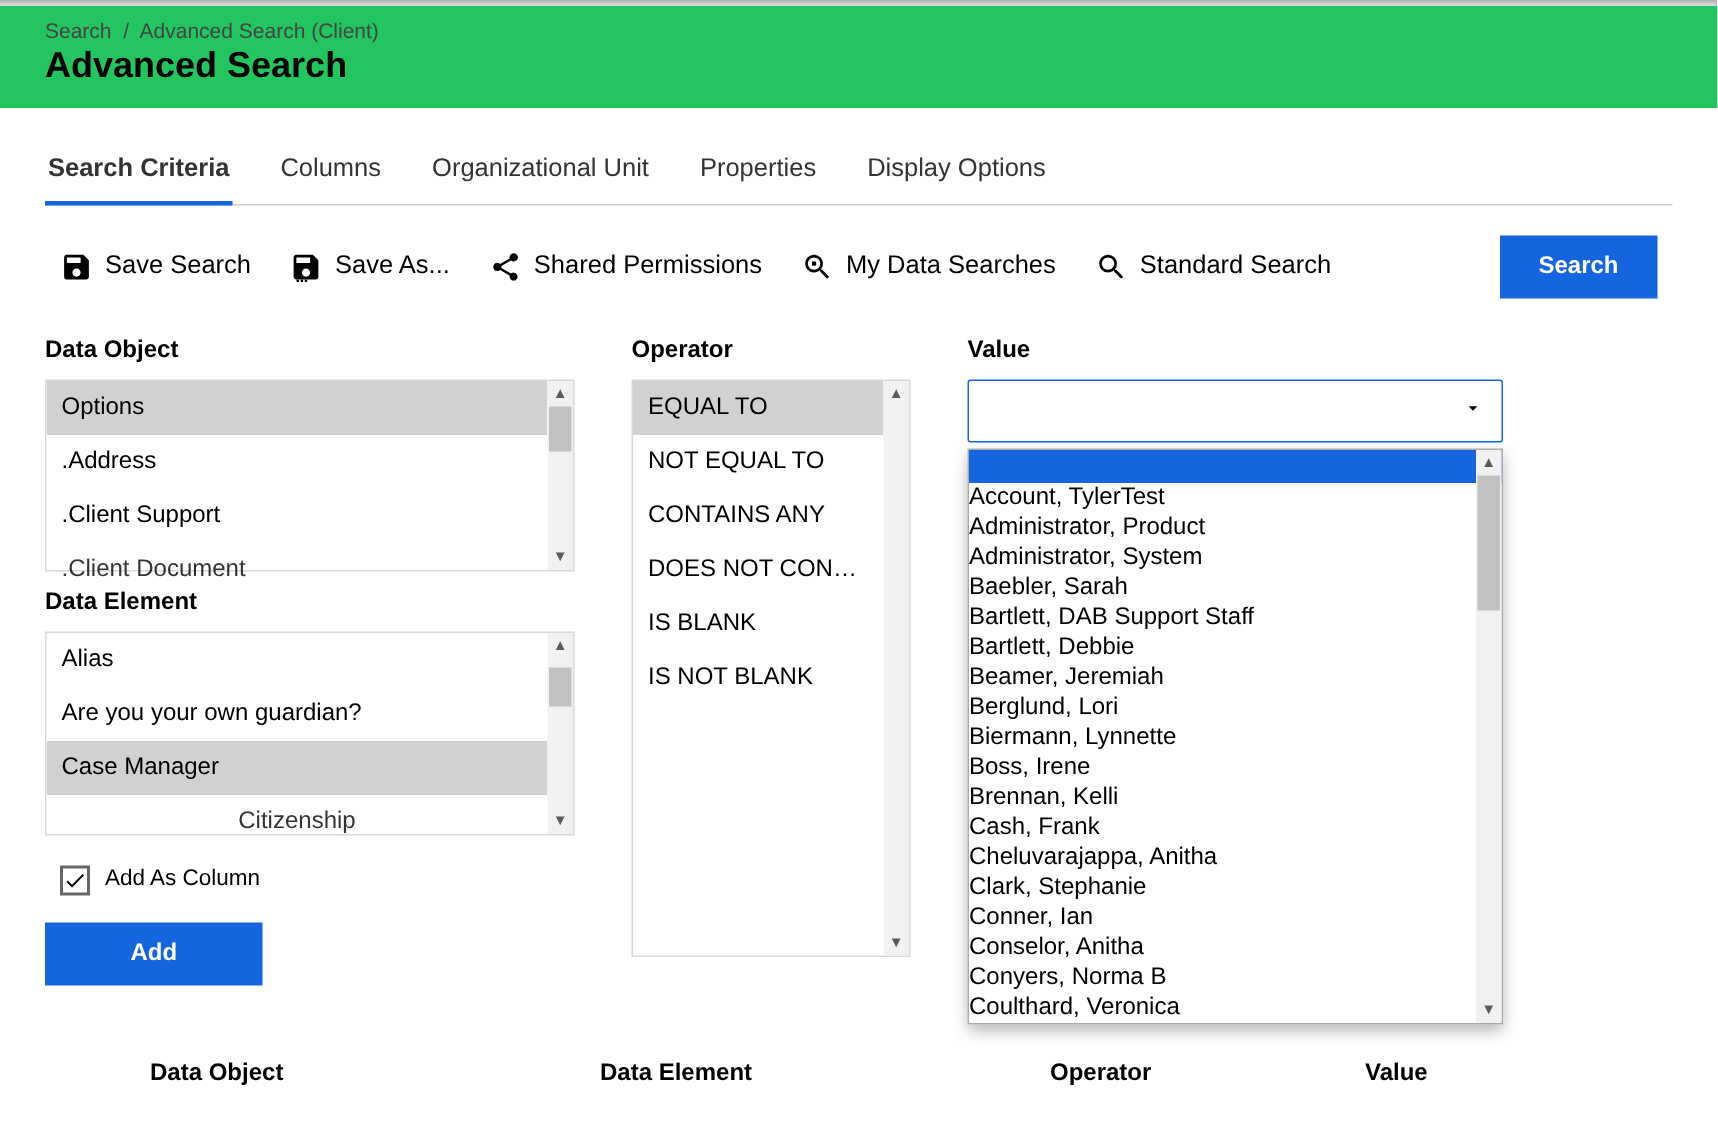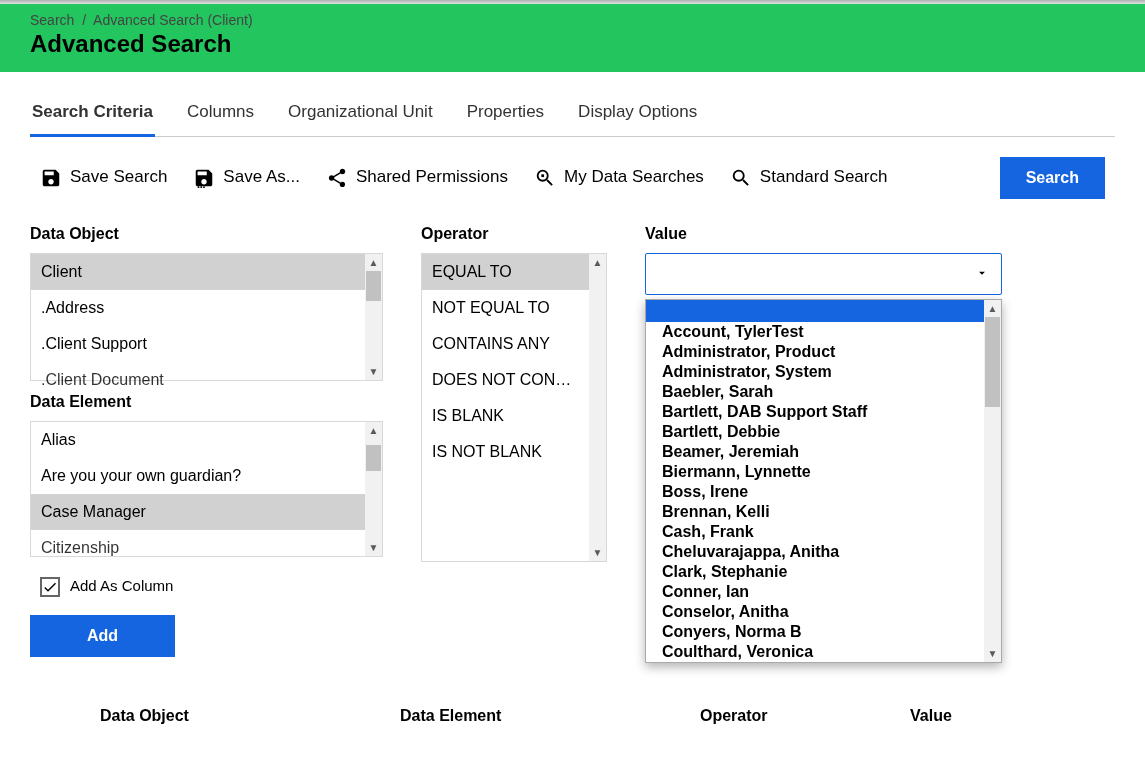--- a/index.html
+++ b/index.html
@@ -122,21 +122,21 @@
     cursor: pointer;
   }
   .listbox .scrollbar .thumb {
     width: 15px;
     background: #c1c1c1;
     margin: 0 1px;
     cursor: pointer;
   }
   .lb-do { height: 128px; }
   .lb-de { height: 136px; margin-top: 10px;}
-  .lb-op { height: 309px; }
+  .lb-op { height: 385px; }
   .checkbox-row {
     display: flex;
     align-items: flex-start;
     gap: 10px;
     margin-top: 20px;
     margin-left: 10px;
   }
   .checkbox-row .chk {
     width: 20px; height: 20px;
     border: 2px solid #666;
@@ -187,24 +187,23 @@
   }
   .dropdown-panel .dd-scroll .thumb {
     position: absolute;
     top: 17px;
     width: 15px; left: 1px;
     height: 90px;
     background: #c1c1c1;
     cursor: pointer;
   }
   .dd-item {
-    padding: 1px 16px;
-    font-size: 16px;
-    cursor: pointer;
-    font-weight: bold;
+    padding: 1px 0;
+    font-size: 16px;
+    cursor: pointer;
   }
   .results-header {
     display: flex;
     font-weight: bold;
     font-size: 16px;
     padding: 10px 0;
     margin-top: 40px;
     gap: 40px;
   }
   .results-header > div:nth-child(1){ margin-left: 70px; width: 260px;}
@@ -273,39 +272,39 @@
     </div>
     <button class="btn-primary">Search</button>
   </div>
 
   <div class="criteria-row">
 
     <div class="col col-do">
       <div class="section-label">Data Object</div>
       <div class="listbox lb-do">
         <div class="listbox-viewport">
-          <div class="opt selected">Client</div>
+          <div class="opt selected">Options</div>
           <div class="opt">.Address</div>
           <div class="opt">.Client Support</div>
           <div class="opt" style="opacity:0.8;">.Client Document</div>
         </div>
         <div class="scrollbar">
           <div class="arrow">▲</div>
           <div class="thumb" style="height:30px;"></div>
           <div class="arrow" style="position:absolute;bottom:0;">▼</div>
         </div>
       </div>
 
       <div class="section-label" style="margin-top:12px;">Data Element</div>
       <div class="listbox lb-de">
         <div class="listbox-viewport">
           <div class="opt">Alias</div>
           <div class="opt">Are you your own guardian?</div>
           <div class="opt selected">Case Manager</div>
-          <div class="opt" style="opacity:0.8;">Citizenship</div>
+          <div class="opt" style="opacity:0.8;text-align:center;">Citizenship</div>
         </div>
         <div class="scrollbar">
           <div class="arrow">▲</div>
           <div class="thumb" style="height:26px;margin-top:6px;"></div>
           <div class="arrow" style="position:absolute;bottom:0;">▼</div>
         </div>
       </div>
 
       <div class="checkbox-row">
         <div class="chk">
@@ -350,20 +349,21 @@
 
       <div class="dropdown-panel">
         <div class="blue-bar"></div>
         <div class="dd-item">Account, TylerTest</div>
         <div class="dd-item">Administrator, Product</div>
         <div class="dd-item">Administrator, System</div>
         <div class="dd-item">Baebler, Sarah</div>
         <div class="dd-item">Bartlett, DAB Support Staff</div>
         <div class="dd-item">Bartlett, Debbie</div>
         <div class="dd-item">Beamer, Jeremiah</div>
+        <div class="dd-item">Berglund, Lori</div>
         <div class="dd-item">Biermann, Lynnette</div>
         <div class="dd-item">Boss, Irene</div>
         <div class="dd-item">Brennan, Kelli</div>
         <div class="dd-item">Cash, Frank</div>
         <div class="dd-item">Cheluvarajappa, Anitha</div>
         <div class="dd-item">Clark, Stephanie</div>
         <div class="dd-item">Conner, Ian</div>
         <div class="dd-item">Conselor, Anitha</div>
         <div class="dd-item">Conyers, Norma B</div>
         <div class="dd-item">Coulthard, Veronica</div>

